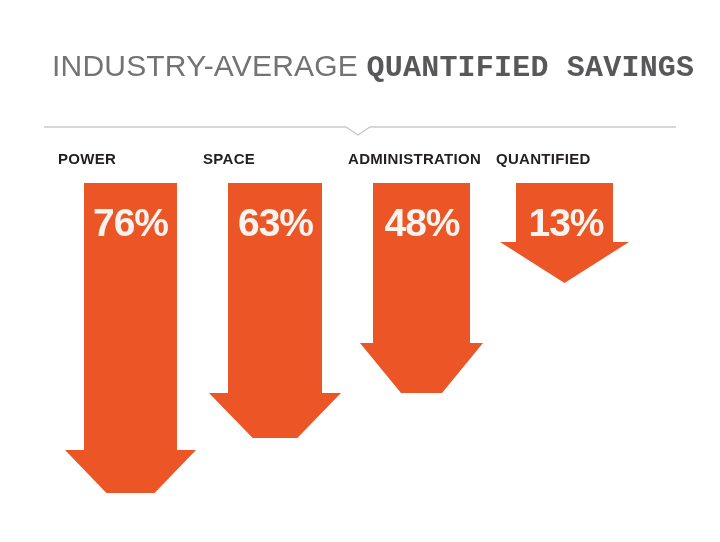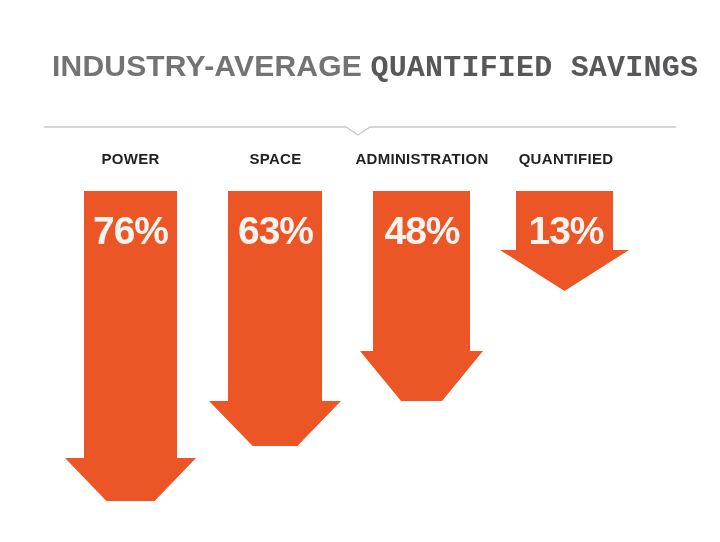--- a/index.html
+++ b/index.html
@@ -31,21 +31,21 @@
     top: 50px;
     width: 640px;
   }
   .title-line {
     font-size: 30px;
     line-height: 32px;
     letter-spacing: 0.2px;
     white-space: nowrap;
   }
   .t-light {
-    font-weight: 700;
+    font-weight: 400;
     color: #737373;
     margin-top: 16px;
   }
   .t-bold {
     font-weight: 700;
     color: #58585a;
     font-family: Liberation Mono, monospace;
   }
 
   
@@ -68,33 +68,31 @@
   }
   .col {
     position: absolute;
     top: 150px;
   }
   .col-label {
     position: absolute;
     top: 0;
     left: 0;
     width: 100%;
-    text-align: center;
     font-size: 15px;
     font-weight: 700;
     letter-spacing: 0.3px;
     color: #231f20;
     white-space: nowrap;
   }
   .arrow-wrap {
     position: absolute;
     top: 33px;
     left: 0;
     width: 100%;
-    margin-top: 8px;
   }
   .arrow-wrap svg { display: block; }
   .pct {
     position: absolute;
     left: 0;
     width: 100%;
     top: 20px;
     text-align: center;
     font-size: 39px;
     font-weight: 700;

